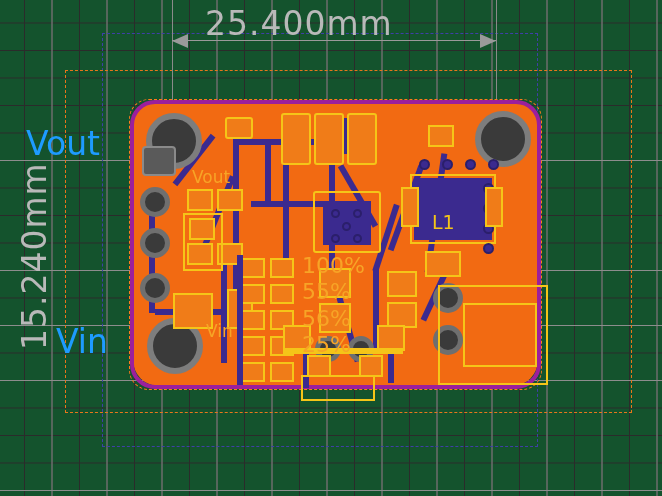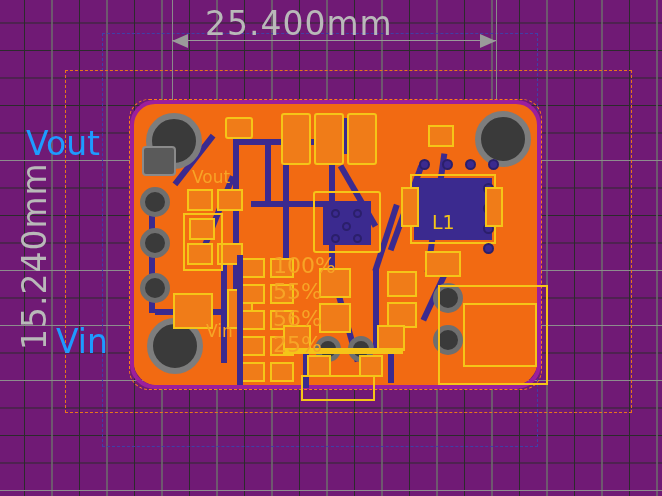--- a/index.html
+++ b/index.html
@@ -1,18 +1,18 @@
 <!DOCTYPE html>
 <html><head>
 <meta charset="utf-8">
 <style>
   html,body{margin:0;padding:0;background:#000;}
   body{width:662px;height:496px;overflow:hidden;
        font-family:"DejaVu Sans","Liberation Sans",sans-serif;}
-  #canvas{position:relative;width:662px;height:496px;background:#701a75;overflow:hidden;}
+  #canvas{position:relative;width:662px;height:496px;background:#14532d;overflow:hidden;}
 
   
   .grid-minor,.grid-major{position:absolute;inset:0;pointer-events:none;}
   .grid-minor{
     background-image:
       linear-gradient(to right,#2b2b2b 1px,transparent 1px),
       linear-gradient(to bottom,#2b2b2b 1px,transparent 1px);
     background-size:27.5px 27.5px;
     background-position:-3.5px -5px;
   }
@@ -61,21 +61,21 @@
   .zone{position:absolute;background:#3b2a8f;}
   .via{position:absolute;border-radius:50%;background:#3b2a8f;border:2px solid #2b1f6b;
        box-sizing:border-box;}
   .mhole{position:absolute;border-radius:50%;background:#3a3a3a;
          border:6px solid #7d7d7d;box-sizing:border-box;}
   .thpad{position:absolute;border-radius:50%;background:#3a3a3a;
          border:5px solid #6f6f6f;box-sizing:border-box;}
   .silktext{position:absolute;color:#f7a426;font-size:17px;white-space:nowrap;
             font-family:"DejaVu Sans","Liberation Sans",sans-serif;}
   .pcttext{position:absolute;color:#f7a426;font-size:22px;white-space:nowrap;
-           font-family:"DejaVu Sans","Liberation Sans",sans-serif;}
+           font-family:"DejaVu Sans","Liberation Sans",sans-serif;padding-left:29px;}
   .l1text{position:absolute;color:#f5c518;font-size:19px;}
 </style>
 </head>
 <body>
 
 <div id="canvas">
 
   <div class="grid-minor"></div>
   <div class="grid-major"></div>
 

